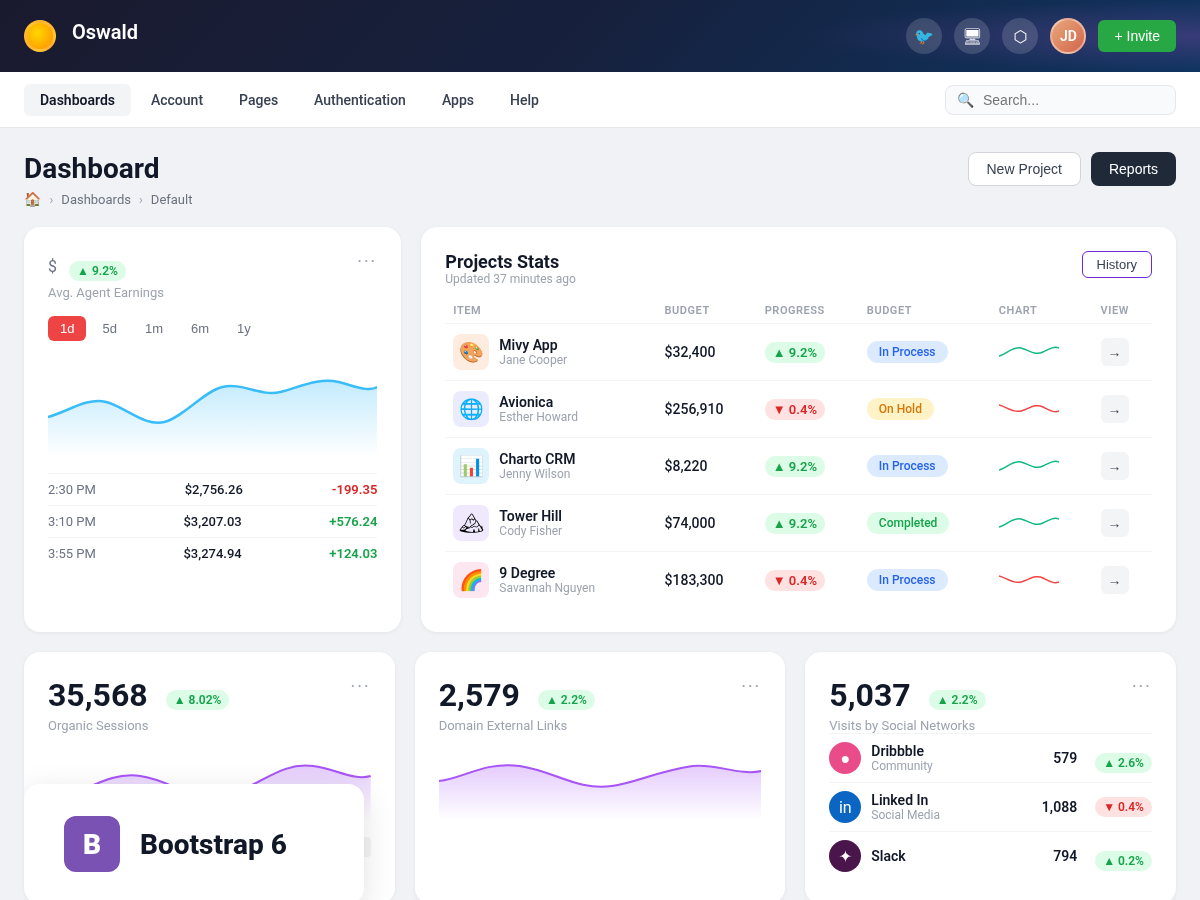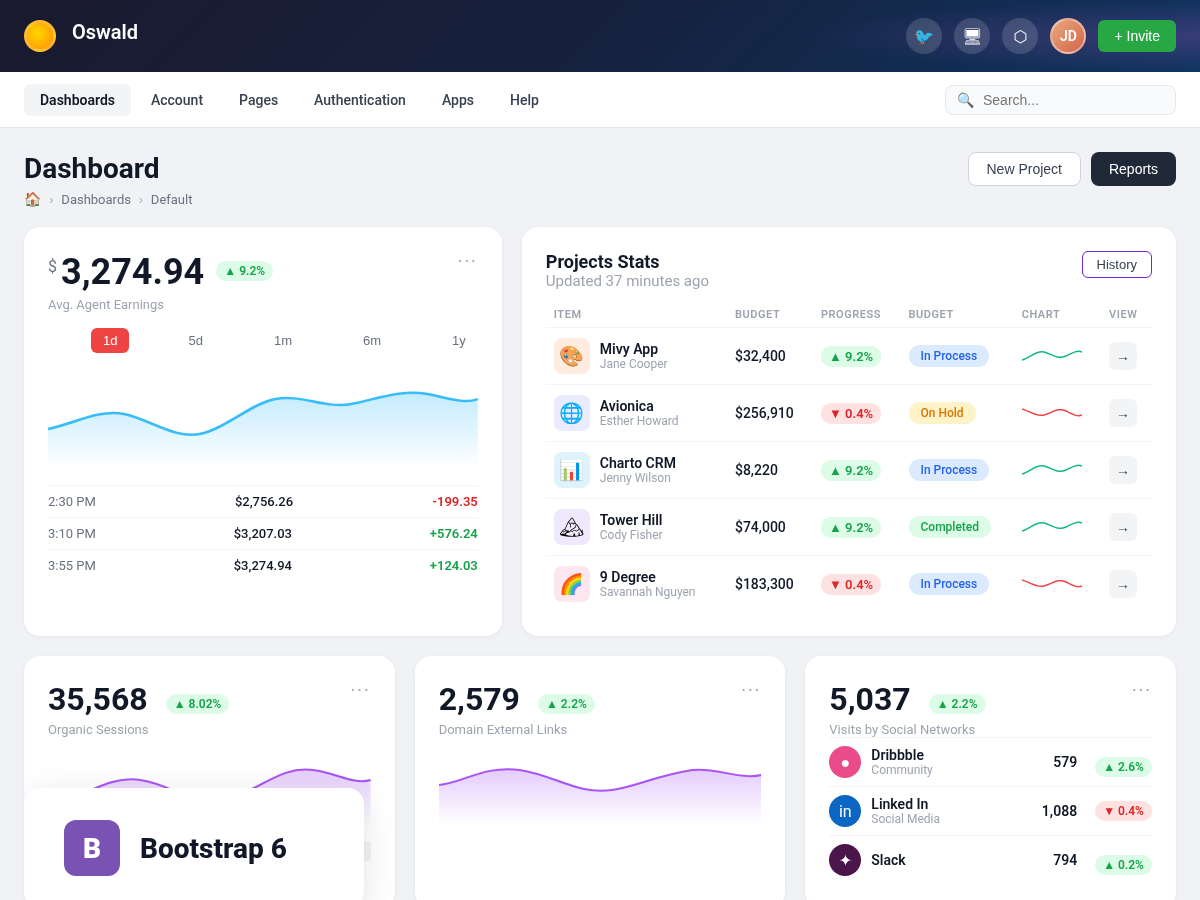--- a/index.html
+++ b/index.html
@@ -118,21 +118,21 @@
     }
     .badge-red {
       background: #fee2e2; color: #dc2626; font-size: 12px;
       padding: 3px 8px; border-radius: 12px; font-weight: 600;
       display: flex; align-items: center; gap: 3px; margin-left: 8px;
     }
     .sub-label { font-size: 13px; color: #9ca3af; margin-top: 4px; }
     .time-filters { display: flex; gap: 4px; margin: 16px 0; }
     .tf-btn {
       padding: 5px 12px; border-radius: 6px; font-size: 13px;
-      cursor: pointer; border: none; font-weight: 500; margin-left: 43px;
+      cursor: pointer; border: none; font-weight: 500;
     }
     .tf-btn.active { background: #ef4444; color: #fff; }
     .tf-btn.inactive { background: transparent; color: #6b7280; }
 
     
     .chart-area { margin: 12px 0; }
     svg.line-chart { width: 100%; height: 100px; }
 
     
     .stats-table { margin-top: 12px; }
@@ -142,21 +142,21 @@
       font-size: 13px;
     }
     .stat-time { color: #6b7280; }
     .stat-val { color: #111827; font-weight: 500; }
     .stat-change-pos { color: #16a34a; font-weight: 600; }
     .stat-change-neg { color: #dc2626; font-weight: 600; }
 
     
     .projects-header { display: flex; justify-content: space-between; align-items: flex-start; margin-bottom: 6px; }
     .projects-title { font-size: 18px; font-weight: 700; color: #111827; }
-    .projects-updated { font-size: 15px; color: #9ca3af; }
+    .projects-updated { font-size: 12px; color: #9ca3af; }
     .history-btn {
       padding: 5px 14px; border: 1px solid #6d28d9;
       border-radius: 6px; background: #fff; color: #374151;
       font-size: 13px; cursor: pointer;
     }
 
     
     .proj-table { width: 100%; border-collapse: collapse; margin-top: 12px; }
     .proj-table th {
       text-align: left; font-size: 11px; color: #9ca3af;
@@ -288,21 +288,20 @@
     </div>
   </div>
 
   <div class="cards-row">
 
     <div class="card">
       <div style="display:flex; justify-content:space-between; align-items:flex-start;">
         <div>
           <div class="earnings-amount">
             <span class="currency">$</span>
-            <span class="amount-num">3,274.94</span>
             <div class="badge-green">
               <span>▲</span>
               <span>9.2%</span>
             </div>
           </div>
           <div class="sub-label">Avg. Agent Earnings</div>
         </div>
         <span class="more-dots">···</span>
       </div>
 

